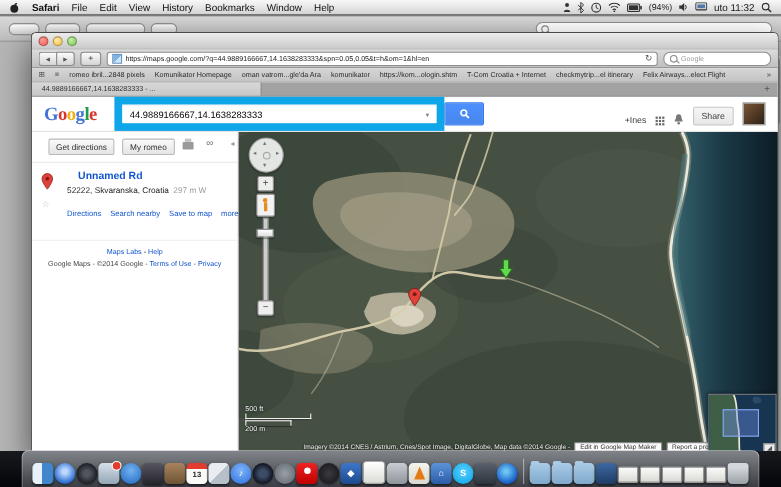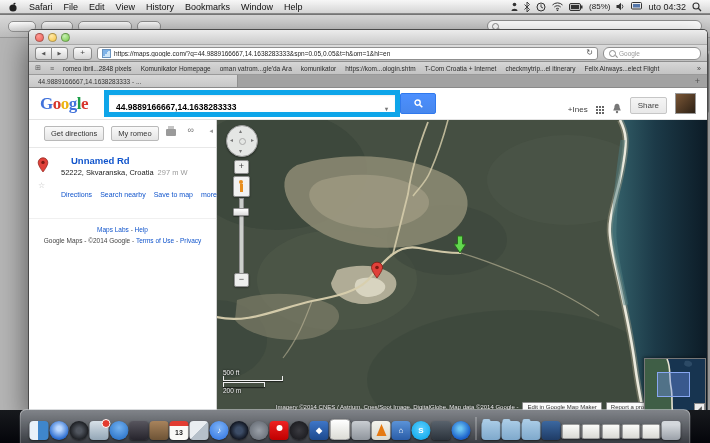--- a/index.html
+++ b/index.html
@@ -6,21 +6,21 @@
   body{width:710px;height:443px;background:#101114;overflow:hidden;
        font-family:"Liberation Sans",sans-serif;-webkit-font-smoothing:antialiased;}
   #screen{position:relative;width:710px;height:443px;overflow:hidden;}
 
   
   .menubar{position:absolute;top:0;left:0;right:0;height:13px;
     background:linear-gradient(#f7f7f7,#d6d6d6);border-bottom:1px solid #8a8a8a;
     display:flex;align-items:center;gap:11px;padding:0 8px;font-size:9px;color:#111;}
   .menubar .apple{width:10px;height:10px;}
   .menu-item{white-space:nowrap;}
-  .menu-item.app{font-weight:normal;}
+  .menu-item.app{font-weight:bold;}
   .mb-right{margin-left:auto;display:flex;align-items:center;gap:6px;color:#222;font-size:8px;}
   .mb-right svg{display:block;}
   .mb-clock{font-size:9px;}
 
   
   .preview-win{position:absolute;top:14px;left:0;width:710px;height:396px;
     background:#b6b6b6;border-top:1px solid #777;}
   .pv-title{height:12px;background:linear-gradient(#ececec,#c6c6c6);
     border-bottom:1px solid #9a9a9a;display:flex;align-items:center;
     font-size:8px;color:#555;position:relative;}
@@ -78,22 +78,22 @@
   .tab{width:190px;background:linear-gradient(#d8d8d8,#c7c7c7);border-right:1px solid #8f8f8f;
     font-size:6.5px;color:#333;display:flex;align-items:center;padding:0 9px;white-space:nowrap;overflow:hidden;}
   .tab-add{margin-left:auto;padding:0 7px;font-size:9px;color:#555;display:flex;align-items:center;}
 
   
   .gm-header{height:31px;background:#fff;border-bottom:1px solid #e3e3e3;
     display:flex;align-items:center;padding:0 11px;}
   .g-logo{font-family:"Liberation Serif",serif;font-size:17px;font-weight:bold;letter-spacing:-0.5px;line-height:1;}
   .gl-b{color:#4273db;} .gl-r{color:#d7362c;}
   .gl-y2{color:#edb211;} .gl-g{color:#1e9e49;}
-  .g-search{margin-left:16px;width:272px;height:17px;border:5px solid #0ea5e9;box-shadow:inset 0 1px 2px rgba(0,0,0,.08);
-    display:flex;align-items:flex-end;padding:0 7px;font-size:8.5px;font-weight:bold;color:#000;}
+  .g-search{margin-left:16px;width:272px;height:17px;border:7px solid #0ea5e9;box-shadow:inset 0 1px 2px rgba(0,0,0,.08);
+    display:flex;align-items:center;padding:0 7px;font-size:8.5px;font-weight:normal;color:#000;}
   .g-search .caret{margin-left:auto;color:#777;font-size:6px;}
   .g-btn{width:34px;height:19px;background:linear-gradient(#4d90fe,#4787ed);border:1px solid #3079ed;
     border-radius:2px;display:flex;align-items:center;justify-content:center;}
   .gh-right{margin-left:auto;display:flex;align-items:flex-end;gap:8px;}
   .gh-name{font-size:8px;color:#404040;}
   .grid-dots{width:2px;height:2px;background:#666;margin:0 6px 6px 0;
     box-shadow:3px 0 #666,6px 0 #666,0 3px #666,3px 3px #666,6px 3px #666,0 6px #666,3px 6px #666,6px 6px #666;}
   .share-btn{height:15px;padding:0 7px;background:linear-gradient(#f5f5f5,#e8e8e8);border:1px solid #c6c6c6;
     border-radius:2px;font-size:8px;color:#444;display:flex;align-items:center;}
   .avatar{width:19px;height:19px;background:linear-gradient(135deg,#7a5636,#2d2115);border:1px solid #999;}
@@ -241,30 +241,30 @@
         </svg>
       <svg width="11" height="9" viewBox="0 0 11 9">
           <path d="M0.5 3 A7 7 0 0 1 10.5 3 M2.3 5 A4.6 4.6 0 0 1 8.7 5 M4 7 A2.2 2.2 0 0 1 7 7" stroke="#333" stroke-width="1" fill="none"></path>
           <circle cx="5.5" cy="8.3" r="0.8" fill="#333"></circle>
         </svg>
       <svg width="14" height="8" viewBox="0 0 14 8">
           <rect x="0.5" y="0.5" width="11" height="7" rx="1.5" fill="none" stroke="#333"></rect>
           <rect x="1.8" y="1.8" width="8.4" height="4.4" fill="#333"></rect>
           <rect x="12" y="2.5" width="1.5" height="3" fill="#333"></rect>
         </svg>
-      <span>(85%)</span>
+      <span>(94%)</span>
       <svg width="9" height="9" viewBox="0 0 9 9">
           <path d="M0.5 3 H2.5 L5 0.8 V8.2 L2.5 6 H0.5 Z" fill="#333"></path>
           <path d="M6 2.5 A3 3 0 0 1 6 6.5" stroke="#333" fill="none" stroke-width="0.9"></path>
         </svg>
       <svg width="11" height="9" viewBox="0 0 11 9">
           <rect x="0.5" y="0.5" width="10" height="6.5" rx="1" fill="none" stroke="#333"></rect>
           <rect x="2" y="2" width="7" height="3.5" fill="#5577aa"></rect>
         </svg>
-      <span class="mb-clock">uto 04:32</span>
+      <span class="mb-clock">uto 11:32</span>
       <svg width="10" height="10" viewBox="0 0 10 10">
           <circle cx="4" cy="4" r="3" fill="none" stroke="#333" stroke-width="1.1"></circle>
           <path d="M6.3 6.3 L9 9" stroke="#333" stroke-width="1.3"></path>
         </svg>
     </span>
   </div>
 
   <div class="preview-win">
     <div class="pv-toolbar">
       <span class="pv-oval" style="width:26px"></span>

